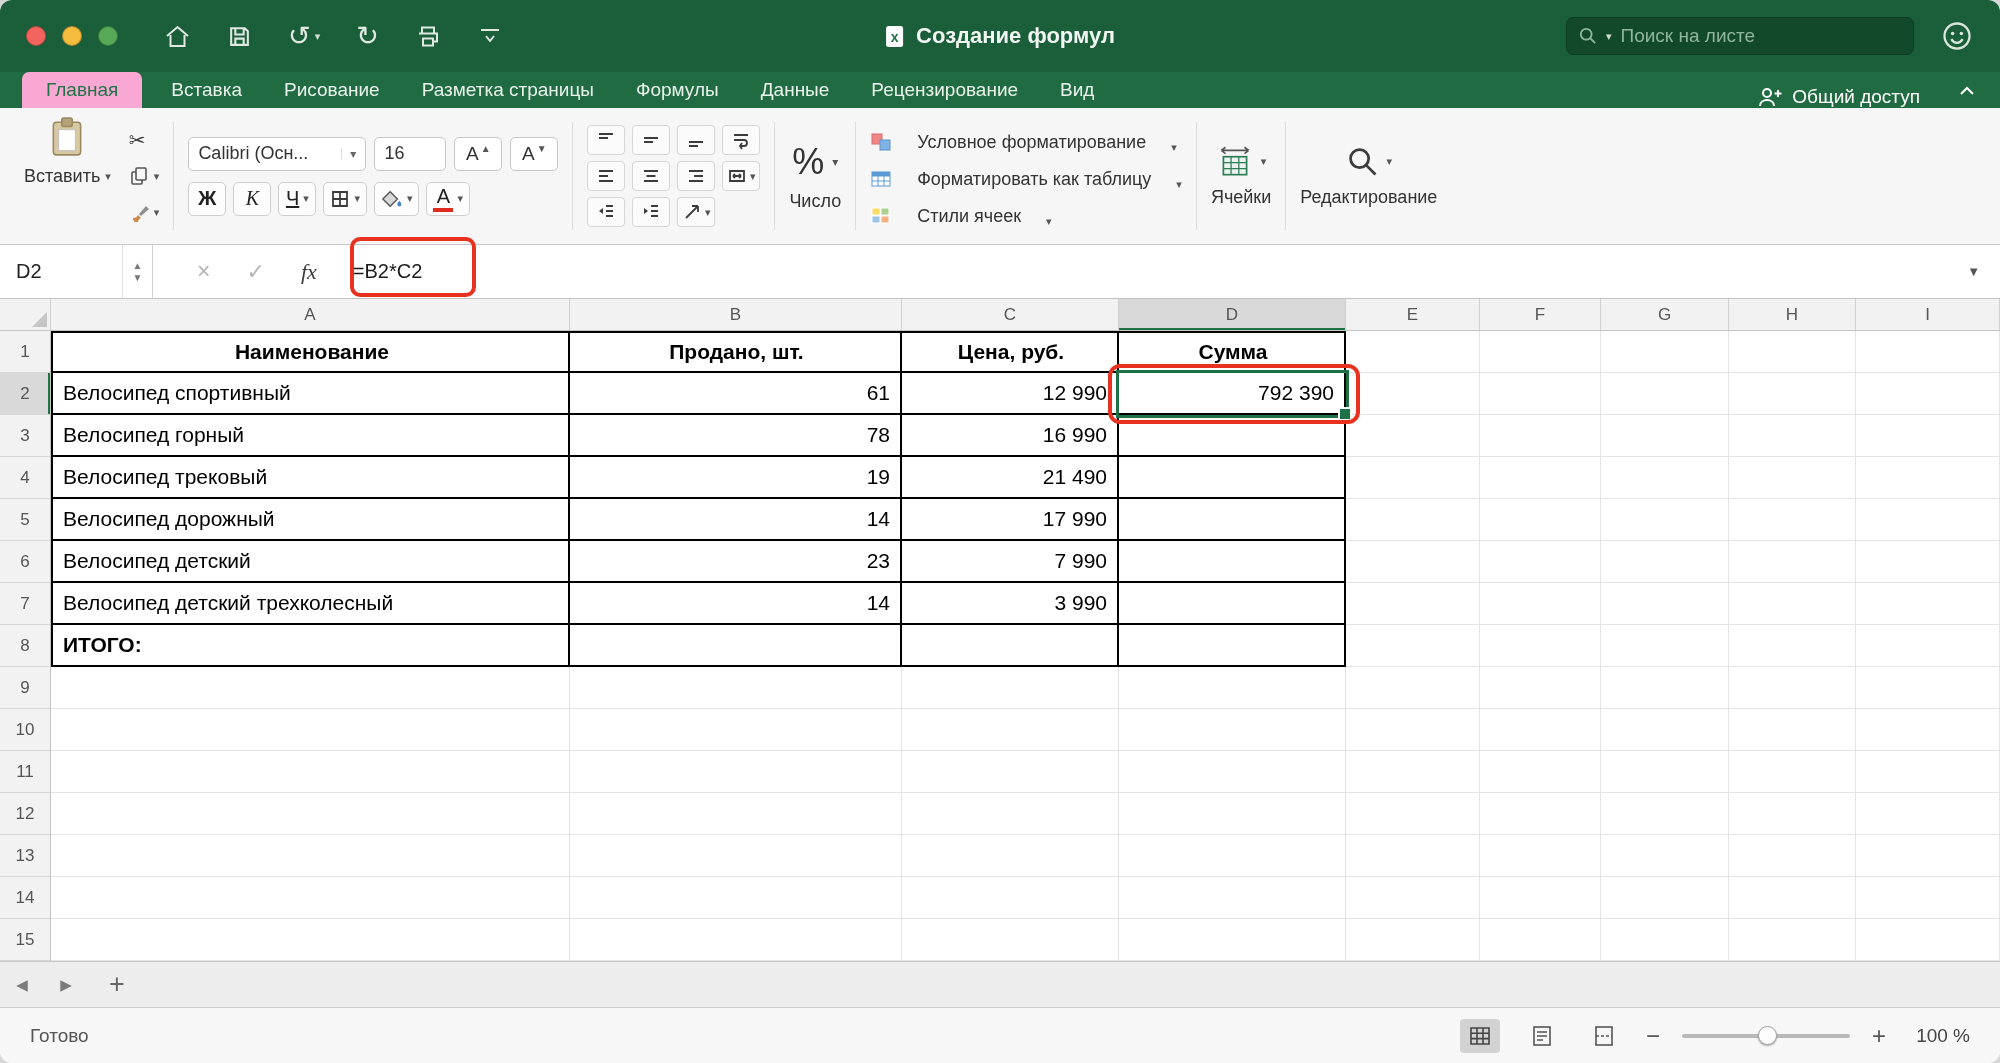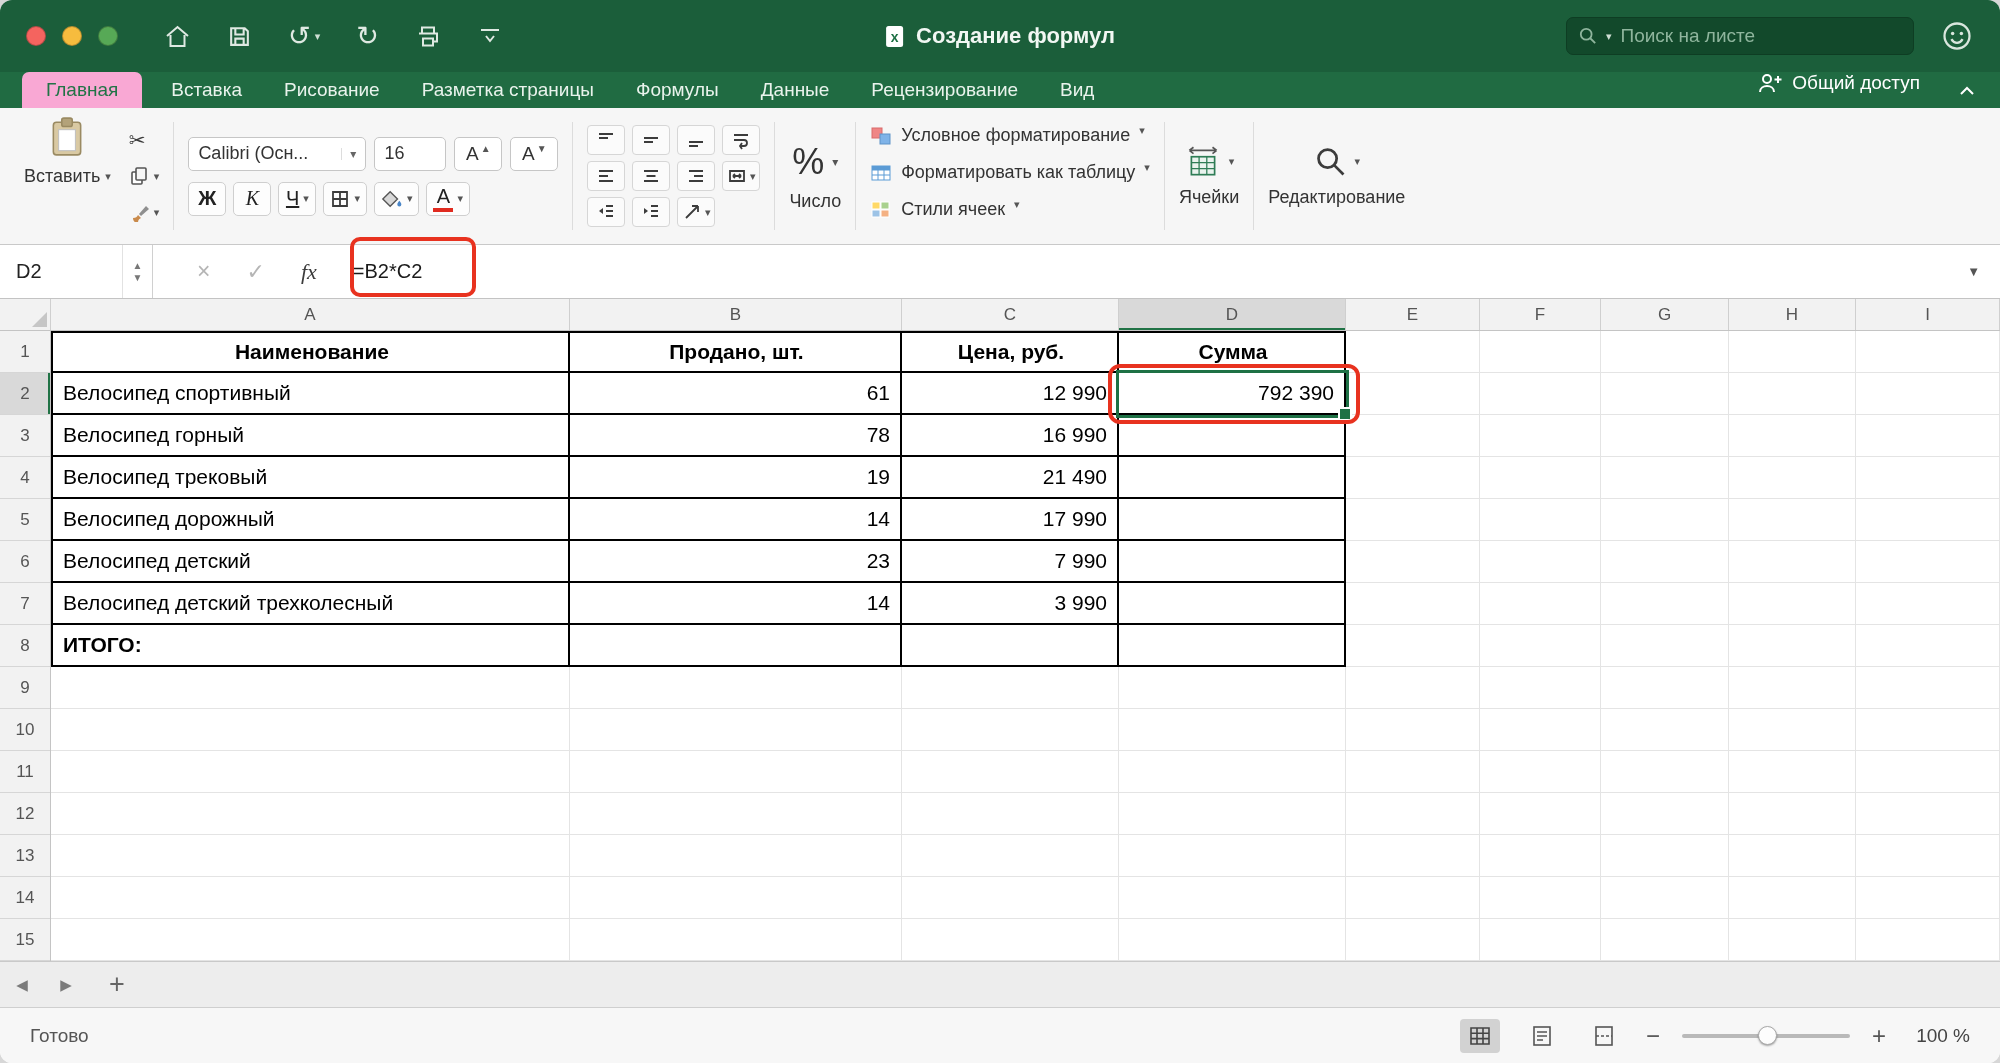--- a/index.html
+++ b/index.html
@@ -31,21 +31,21 @@
     color:#8fb59d;font-size:19px;}
   .smiley{margin-left:28px;margin-right:2px;display:flex;align-items:center;}
 
   
   .tabrow{height:36px;background:var(--tabgreen);display:flex;align-items:stretch;
     padding:0 22px;flex:none;}
   .tabs{display:flex;gap:16px;height:100%;}
   .rtab{display:flex;align-items:center;padding:0 13px;color:#e9f3ec;font-size:19px;cursor:default;}
   .rtab.active{background:#f9a8d4;color:var(--green);font-weight:400;
     border-radius:7px 7px 0 0;padding:0 24px;}
-  .share{display:flex;align-items:flex-start;gap:9px;color:#fff;font-size:19px;margin-left:auto;}
+  .share{display:flex;align-items:flex-end;gap:9px;color:#fff;font-size:19px;margin-left:auto;}
   .collapse{display:flex;align-items:center;margin-left:36px;}
 
   
   .ribbon{height:137px;background:#f6f6f6;border-bottom:1px solid #c9c9c9;display:flex;
     align-items:stretch;padding:6px 18px;flex:none;}
   .vsep{width:1px;background:#dcdcdc;margin:8px 14px;flex:none;}
   .rgroup{display:flex;flex-direction:column;justify-content:center;flex:none;}
   .g-clip{flex-direction:row;gap:12px;}
   .paste{display:flex;flex-direction:column;align-items:center;gap:8px;padding:2px 6px;}
   .paste-label{display:flex;align-items:center;gap:5px;font-size:18px;color:#333;}
@@ -71,21 +71,21 @@
   .fontcolor .bar{width:20px;height:4px;background:#e02b20;margin-top:2px;}
   .arow{display:flex;gap:7px;align-items:center;}
   .arow + .arow{margin-top:6px;}
   .mbtn{width:38px;height:30px;border:1px solid #d6d6d6;background:#fbfbfb;border-radius:4px;
     display:flex;align-items:center;justify-content:center;gap:3px;}
   .mi{stroke:#3c3c3c;stroke-width:1.8;fill:none;}
   .g-number{align-items:center;}
   .pctrow{display:flex;align-items:center;gap:8px;font-size:36px;color:#333;}
   .glabel{font-size:18px;color:#333;margin-top:8px;text-align:center;}
   .g-styles{gap:9px;}
-  .srow{display:flex;align-items:flex-start;gap:9px;font-size:18px;color:#333;height:28px;}
+  .srow{display:flex;align-items:flex-end;gap:25px;font-size:18px;color:#333;height:28px;}
   .srow .dd{font-size:11px;color:#555;}
   .g-cells,.g-edit{align-items:center;}
   .icorow{display:flex;align-items:center;gap:7px;}
 
   
   .formulabar{height:54px;background:#fff;border-bottom:1px solid #c3c3c3;display:flex;
     align-items:center;position:relative;flex:none;}
   .namebox{width:153px;height:100%;border-right:1px solid #d0d0d0;display:flex;align-items:center;
     padding-left:16px;font-size:20px;color:#222;}
   .spin{margin-left:auto;height:100%;width:30px;border-left:1px solid #e2e2e2;display:flex;

